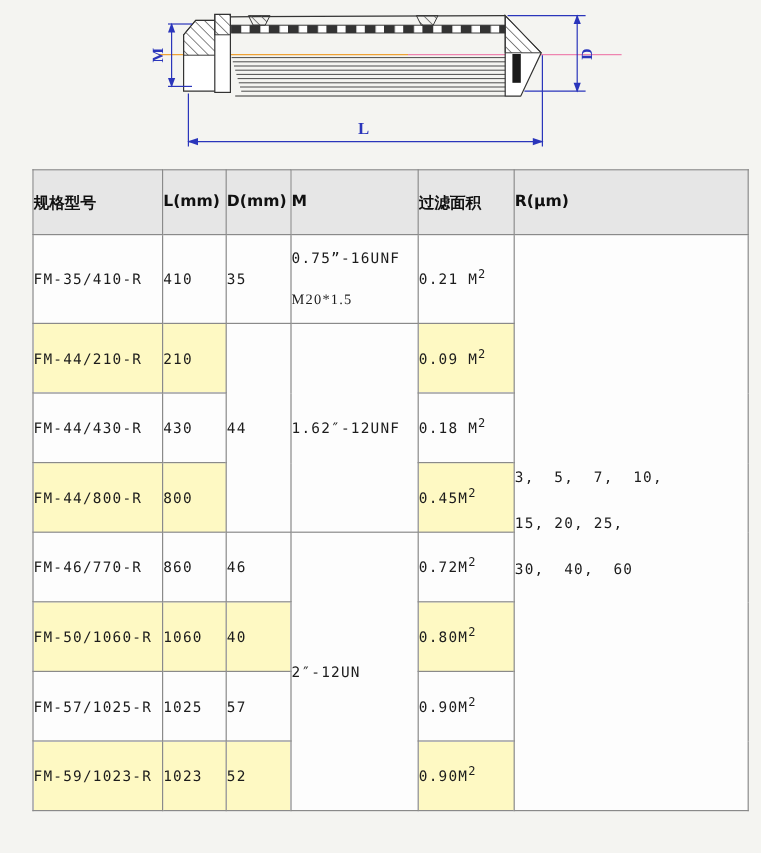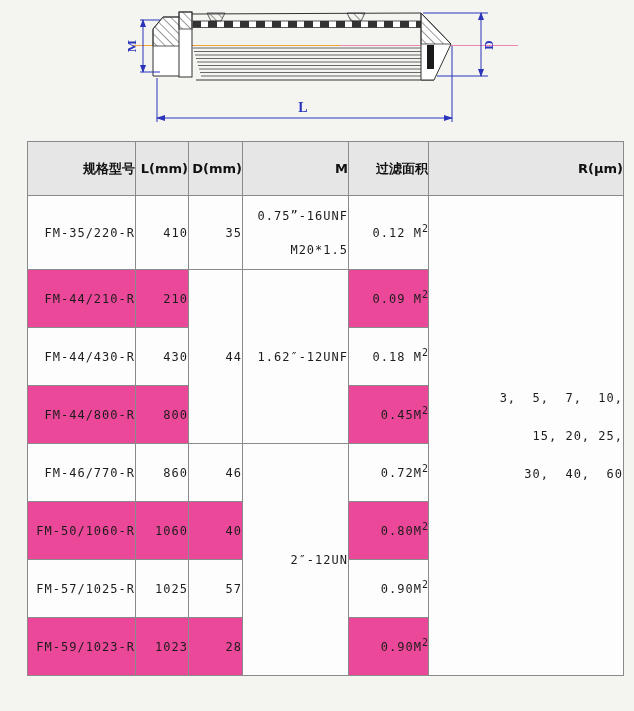--- a/index.html
+++ b/index.html
@@ -24,21 +24,21 @@
     position:absolute;
     top:141px;left:27px;
     width:596px;
     border-collapse:collapse;
     table-layout:fixed;
     background:#fdfdfd;
     border:1px solid #4f4f4f;
   }
   .spec-table th,.spec-table td{
     border:1px solid #8a8a8a;
-    text-align:right;
+    text-align:left;
     vertical-align:middle;
     padding:0;
     overflow:hidden;
   }
   .spec-table th{
     height:53px;
     background:#e6e6e6;
     font-family:"DejaVu Sans", sans-serif;
     font-weight:bold;
     font-size:13px;
@@ -46,23 +46,23 @@
   }
   .spec-table td{
     font-family:"DejaVu Sans Mono","Liberation Mono", monospace;
     font-size:12px;
     letter-spacing:1px;
     color:#1c1c1c;
     background:#fdfdfd;
   }
   tr.r1 td{height:73px;}
   tr.rn td{height:57px;}
-  td.alt{background:#ec4899;margin-left:18px;}
+  td.alt{background:#fef9c3;margin-left:18px;}
   .m-lines div{white-space:pre;}
-  .m-gap{margin-top:20px;}
+  .m-gap{margin-top:20px;font-family:Liberation Serif, serif;}
   .sup{
     font-size:10px;
     position:relative;
     top:-5px;
     letter-spacing:0;
   }
   .r-cell{background:#fdfdfd;}
   .r-line{white-space:pre;line-height:38px;}
 </style>
 </head>
@@ -170,28 +170,28 @@
         <th>规格型号</th>
         <th>L(mm)</th>
         <th>D(mm)</th>
         <th>M</th>
         <th>过滤面积</th>
         <th>R(μm)</th>
       </tr>
     </thead>
     <tbody>
       <tr class="r1">
-        <td>FM-35/220-R</td>
+        <td>FM-35/410-R</td>
         <td>410</td>
         <td>35</td>
         <td class="m-lines">
           <div>0.75”-16UNF</div>
           <div class="m-gap">M20*1.5</div>
         </td>
-        <td><span>0.12 M</span><span class="sup">2</span></td>
+        <td><span>0.21 M</span><span class="sup">2</span></td>
         <td rowspan="8" class="r-cell">
           <div class="r-line">3,  5,  7,  10,</div>
           <div class="r-line">15, 20, 25,</div>
           <div class="r-line">30,  40,  60</div>
         </td>
       </tr>
       <tr class="rn">
         <td class="alt">FM-44/210-R</td>
         <td class="alt">210</td>
         <td rowspan="3">44</td>
@@ -223,19 +223,19 @@
       </tr>
       <tr class="rn">
         <td>FM-57/1025-R</td>
         <td>1025</td>
         <td>57</td>
         <td><span>0.90M</span><span class="sup">2</span></td>
       </tr>
       <tr class="rn">
         <td class="alt">FM-59/1023-R</td>
         <td class="alt">1023</td>
-        <td class="alt">28</td>
+        <td class="alt">52</td>
         <td class="alt"><span>0.90M</span><span class="sup">2</span></td>
       </tr>
     </tbody>
   </table>
 
 </div>
 
 </body></html>

